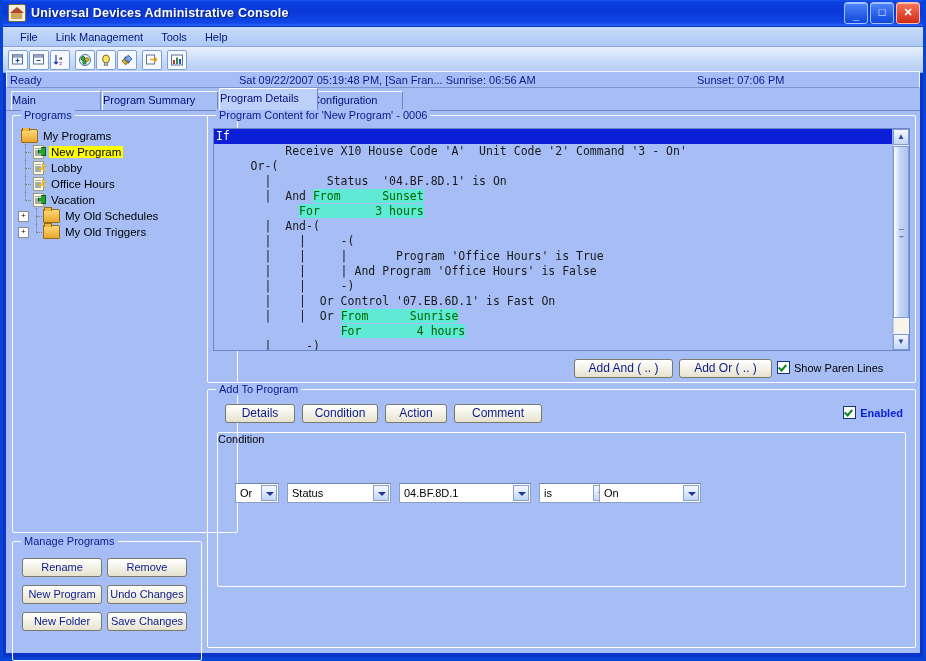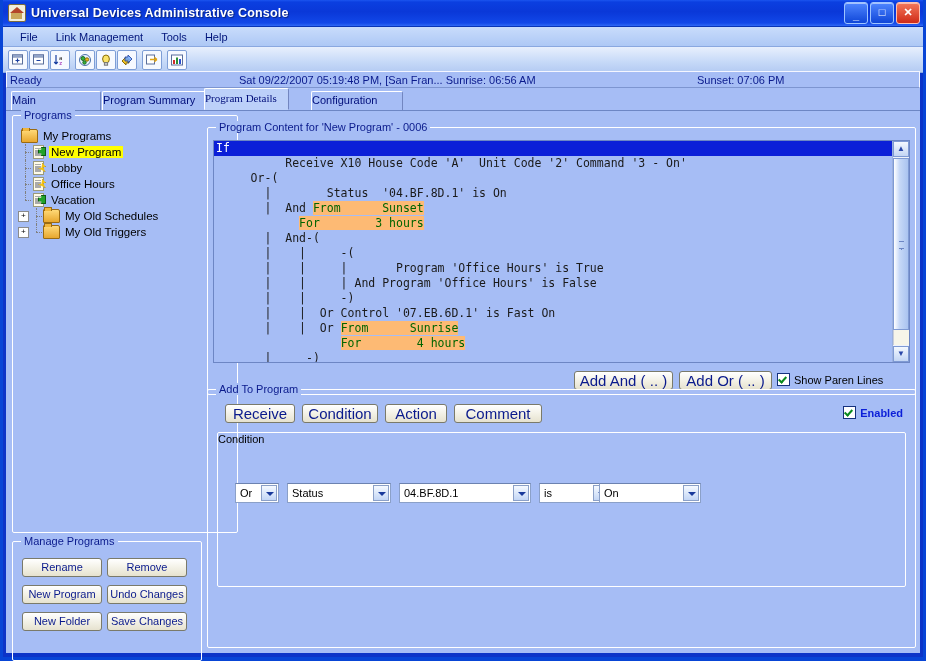--- a/index.html
+++ b/index.html
@@ -131,46 +131,46 @@
   .tlabel.sel{background:#ffff00;}
   
   .mbtn{
     position:absolute;width:80px;height:19px;box-sizing:border-box;
     background:linear-gradient(to bottom,#ffffff,#f2f0e4 55%,#e6e2cf);
     border:1px solid #7a7a6a;border-radius:3px;
     color:#0a1a8c;font-size:11px;text-align:center;line-height:17px;cursor:pointer;
     box-shadow:inset 0 1px 0 #fff;
   }
   
-  #content-grp{left:201px;top:16px;right:4px;height:268px;text-decoration:underline;}
+  #content-grp{left:201px;top:4px;right:4px;height:268px;text-decoration:underline;}
   #addto-grp{left:201px;top:278px;right:4px;bottom:5px;}
   #cond-grp{position:absolute;left:9px;top:42px;right:9px;bottom:60px;border:1px solid #ffffff;border-radius:2px;box-sizing:border-box;}
   .codebox{
     position:absolute;left:5px;top:12px;right:5px;height:223px;
     background:#A6BDF5;border:1px solid #6d86c4;box-sizing:border-box;overflow:hidden;
   }
   .codearea{position:absolute;left:0;top:0;right:16px;bottom:0;overflow:hidden;
     font-family:"DejaVu Sans Mono","Liberation Mono",monospace;font-size:11.5px;color:#1a1a1a;}
   .cline{height:15px;line-height:15px;white-space:pre;padding-left:2px;}
   .cline.ifline{background:#0b1fd8;color:#fff;}
-  .hl{background:#fdba74;color:#006400;}
+  .hl{background:#5eead4;color:#006400;}
   
   .vscroll{position:absolute;right:0;top:0;width:16px;bottom:0;background:#eef2fb;border-left:1px solid #9bb0dd;}
   .sbtn{height:16px;background:linear-gradient(to bottom,#f4f8ff,#c3d5f4);border:1px solid #7f9ad4;
     box-sizing:border-box;color:#2a47a8;font-size:8px;text-align:center;line-height:13px;cursor:pointer;}
   .sthumb{position:absolute;left:0;right:0;top:17px;height:172px;
     background:linear-gradient(to right,#ffffff,#c6d8f7 40%,#aac3f0);border:1px solid #7f9ad4;box-sizing:border-box;cursor:pointer;}
   .sthumb:after{content:"";position:absolute;left:5px;top:50%;margin-top:-3px;width:5px;height:6px;
     border-top:1px solid #6c86c4;border-bottom:1px solid #6c86c4;box-shadow:0 3px 0 -2px #6c86c4;}
   .strack{position:absolute;left:0;right:0;top:189px;bottom:17px;background:#f7f5e9;border-left:1px solid #c9cdd8;}
   .sbtn.dn{position:absolute;left:0;right:0;bottom:0;}
   
   .btn{
     box-sizing:border-box;background:linear-gradient(to bottom,#ffffff,#f2f0e4 55%,#e6e2cf);
-    border:1px solid #7a7a6a;border-radius:3px;color:#0a1a8c;font-size:15px;
+    border:1px solid #7a7a6a;border-radius:3px;color:#0a1a8c;font-size:12px;
     text-align:center;cursor:pointer;box-shadow:inset 0 1px 0 #fff;
   }
   .chk{
     display:inline-flex;align-items:center;gap:4px;position:absolute;
   }
   .cbox{width:11px;height:11px;background:#fff;border:1px solid #15317e;position:relative;flex:0 0 auto;}
   .cbox:after{content:"";position:absolute;left:2px;top:1px;width:3px;height:6px;
     border:solid #0a8a1e;border-width:0 2px 2px 0;transform:rotate(42deg);}
   .chk .lb{font-size:11px;color:#000;}
   .chk.bold .lb{color:#0b1fd8;font-weight:bold;}
@@ -277,21 +277,21 @@
 
     <div class="statusline">
       <span class="s-ready">Ready</span>
       <span class="s-mid">Sat 09/22/2007 05:19:48 PM,  [San Fran... Sunrise: 06:56 AM</span>
       <span class="s-sun">Sunset: 07:06 PM</span>
     </div>
 
     <div class="tabrow">
       <div class="tab" style="left:5px;width:90px;">Main</div>
       <div class="tab" style="left:96px;width:116px;">Program Summary</div>
-      <div class="tab sel" style="left:198px;width:85px;font-family:Liberation Serif, serif;">Program Details</div>
+      <div class="tab sel" style="left:213px;width:99px;">Program Details</div>
       <div class="tab" style="left:305px;width:92px;">Configuration</div>
     </div>
 
     <div class="body">
 
       <div class="group" id="programs">
         <div class="gl">Programs</div>
         <div class="tree">
 
           <div class="tnode">
@@ -402,21 +402,21 @@
         <div class="btn" style="position:absolute;left:471px;top:243px;width:93px;height:19px;line-height:17px;">Add Or ( .. )</div>
         <div class="chk" style="left:569px;top:245px;">
           <span class="cbox"></span>
           <span class="lb">Show Paren Lines</span>
         </div>
       </div>
 
       <div class="group" id="addto-grp">
         <div class="gl">Add To Program</div>
 
-        <div class="btn" style="position:absolute;left:17px;top:14px;width:70px;height:19px;line-height:17px;">Receive</div>
+        <div class="btn" style="position:absolute;left:17px;top:14px;width:70px;height:19px;line-height:17px;">Details</div>
         <div class="btn" style="position:absolute;left:94px;top:14px;width:76px;height:19px;line-height:17px;">Condition</div>
         <div class="btn" style="position:absolute;left:177px;top:14px;width:62px;height:19px;line-height:17px;">Action</div>
         <div class="btn" style="position:absolute;left:246px;top:14px;width:88px;height:19px;line-height:17px;">Comment</div>
 
         <div class="chk bold" style="right:12px;top:16px;">
           <span class="cbox"></span>
           <span class="lb">Enabled</span>
         </div>
 
         <div id="cond-grp">

